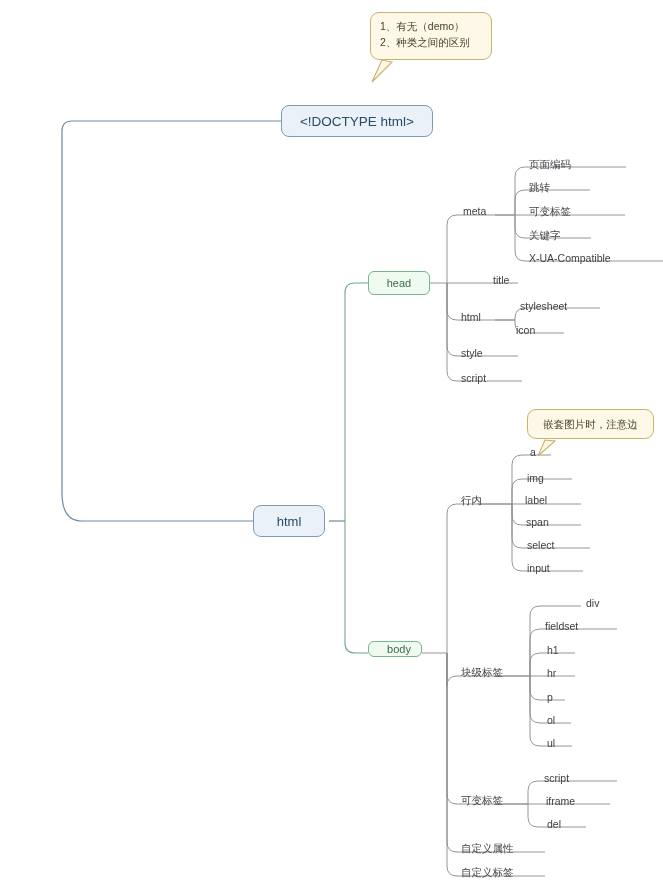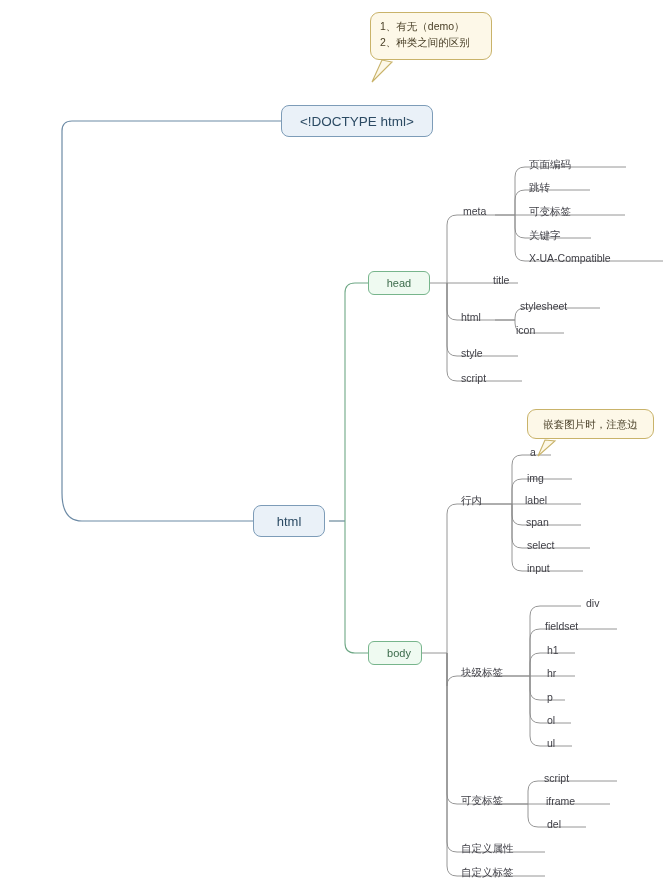--- a/index.html
+++ b/index.html
@@ -191,21 +191,21 @@
 
   <div class="callout" style="left:527px; top:409px; width:127px; height:30px; display:flex; align-items:center; justify-content:center;">嵌套图片时，注意边</div>
 
 
   <div class="node node-blue" style="left:281px; top:105px; width:152px; height:32px;">&lt;!DOCTYPE html&gt;</div>
 
   <div class="node node-blue" style="left:253px; top:505px; width:72px; height:32px; font-size:13px;">html</div>
 
   <div class="node node-green" style="left:368px; top:271px; width:62px; height:24px;">head</div>
 
-  <div class="node node-green" style="left:368px; top:641px; width:54px; height:24px;padding-left:16px;">body</div>
+  <div class="node node-green" style="left:368px; top:641px; width:54px; height:16px;padding-left:16px;">body</div>
 
   <div class="leaf" style="left:463px; top:205px;">meta</div>
   <div class="leaf" style="left:529px; top:158px;">页面编码</div>
   <div class="leaf" style="left:529px; top:181px;">跳转</div>
   <div class="leaf" style="left:529px; top:205px;">可变标签</div>
   <div class="leaf" style="left:529px; top:229px;">关键字</div>
   <div class="leaf" style="left:529px; top:252px;">X-UA-Compatible</div>
 
   <div class="leaf" style="left:453px; top:274px;padding-left:40px;">title</div>
   <div class="leaf" style="left:461px; top:311px;">html</div>

